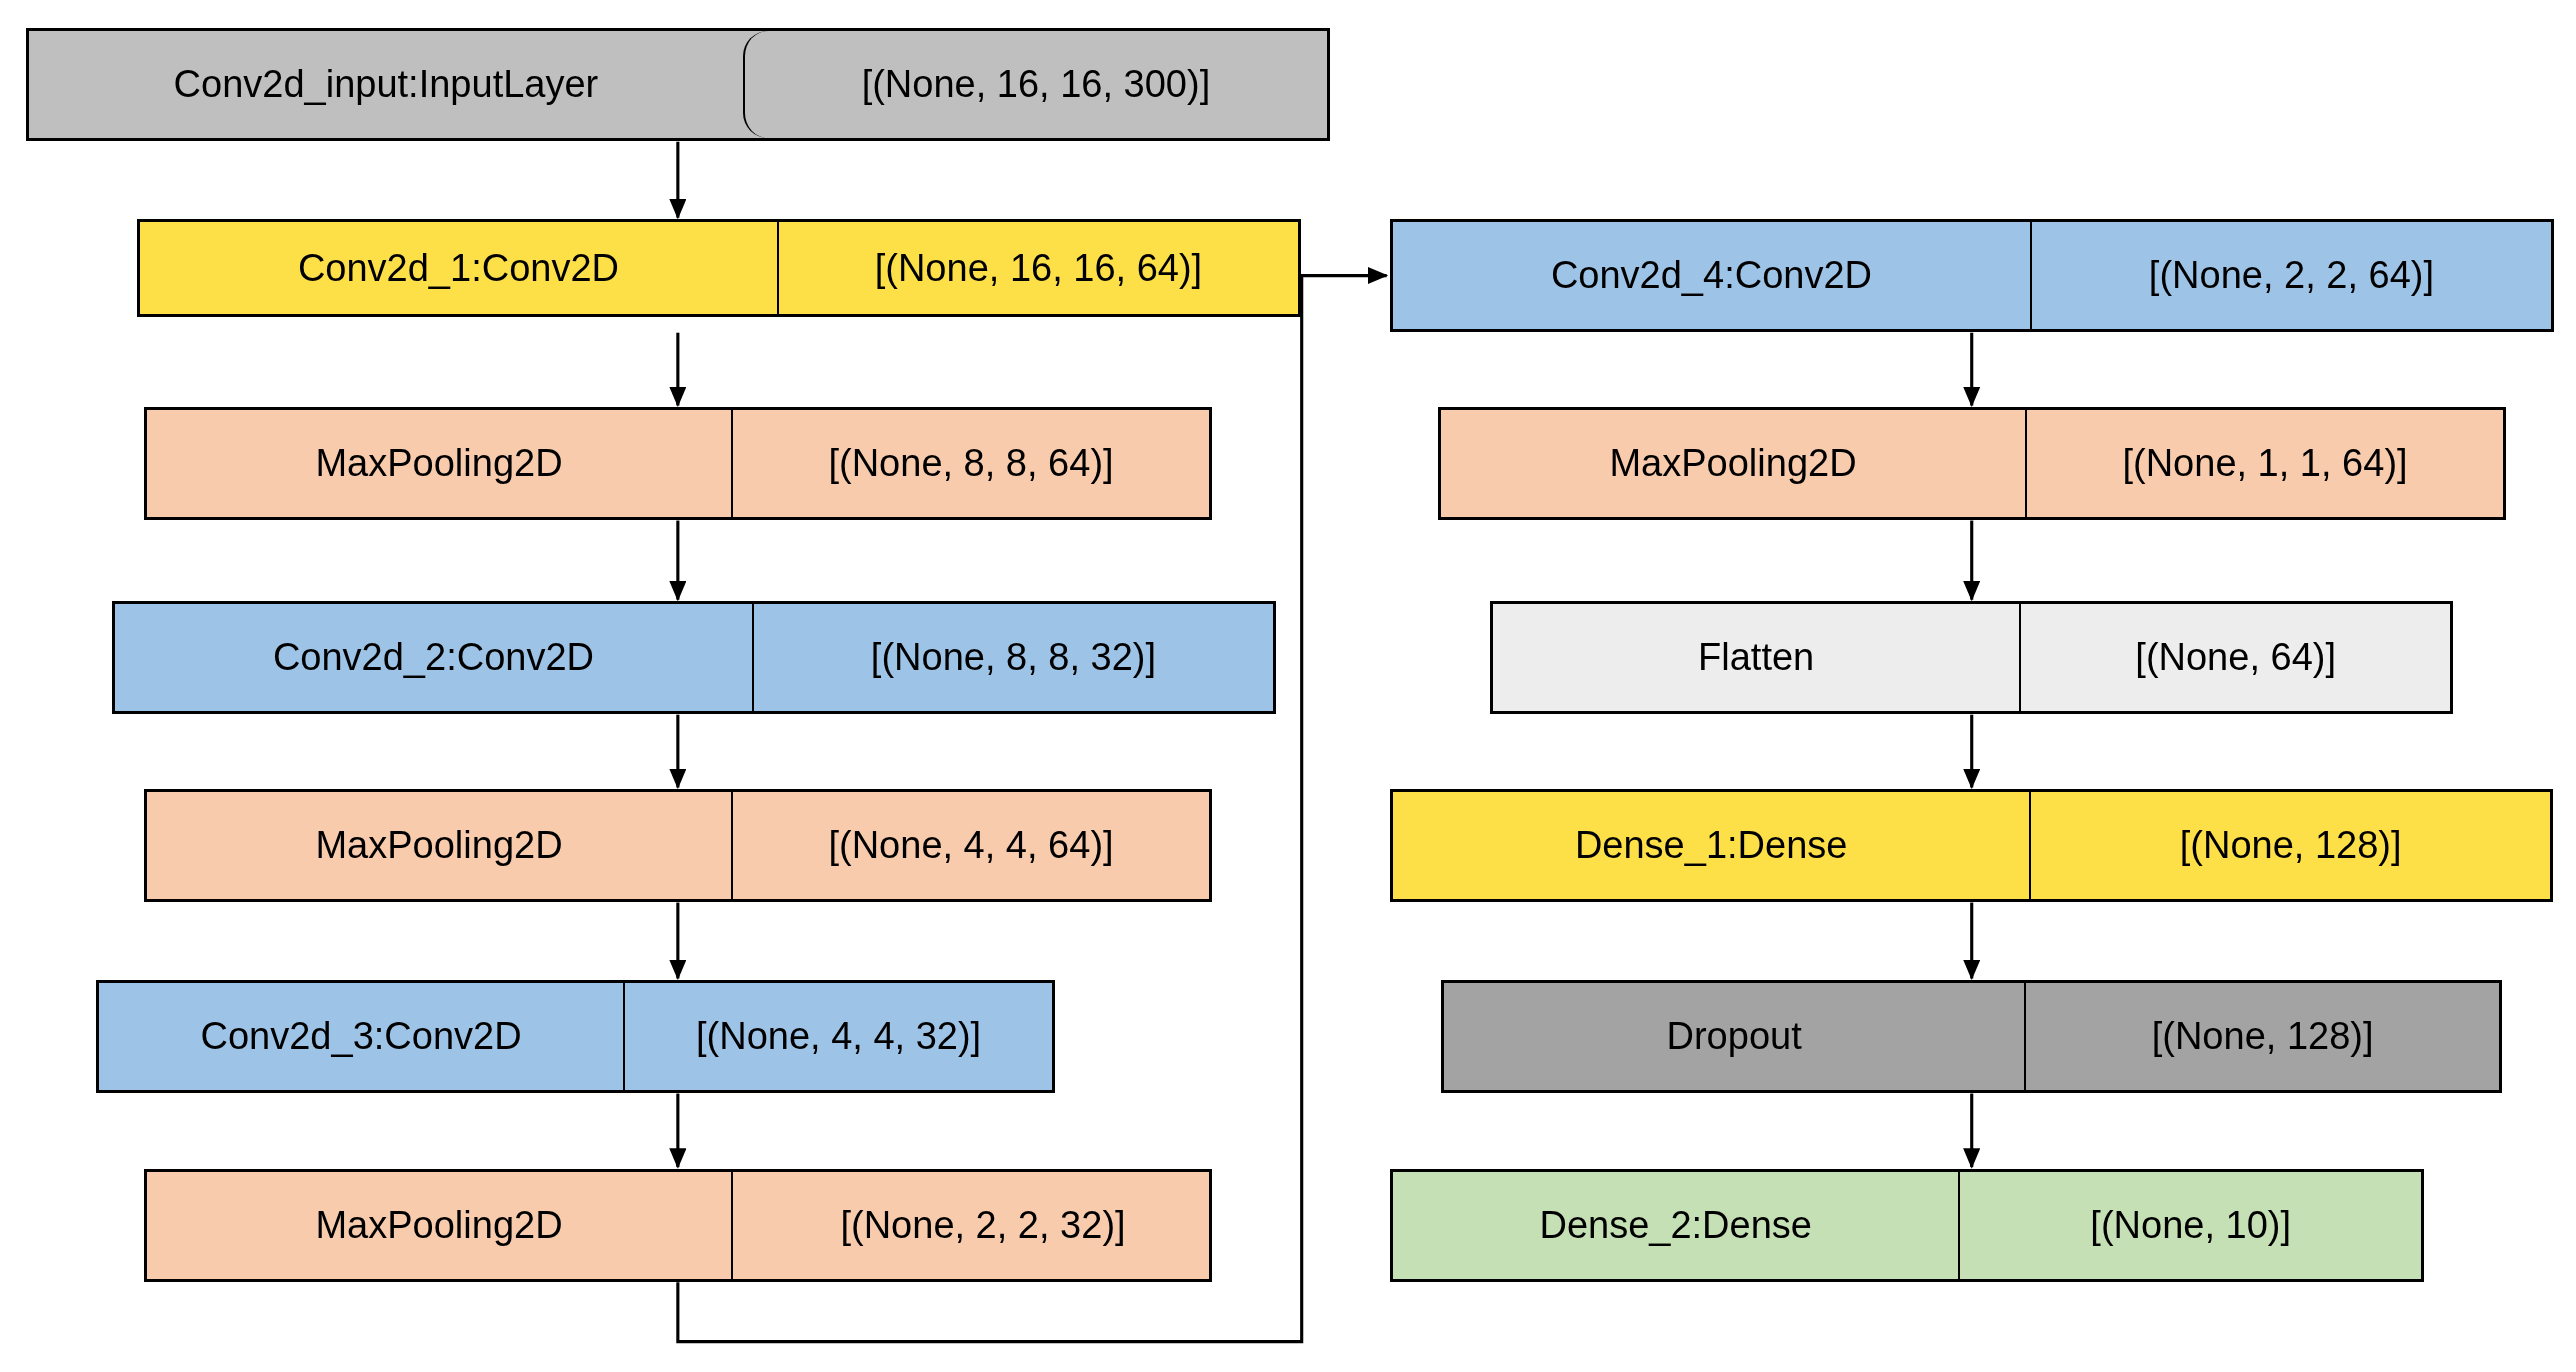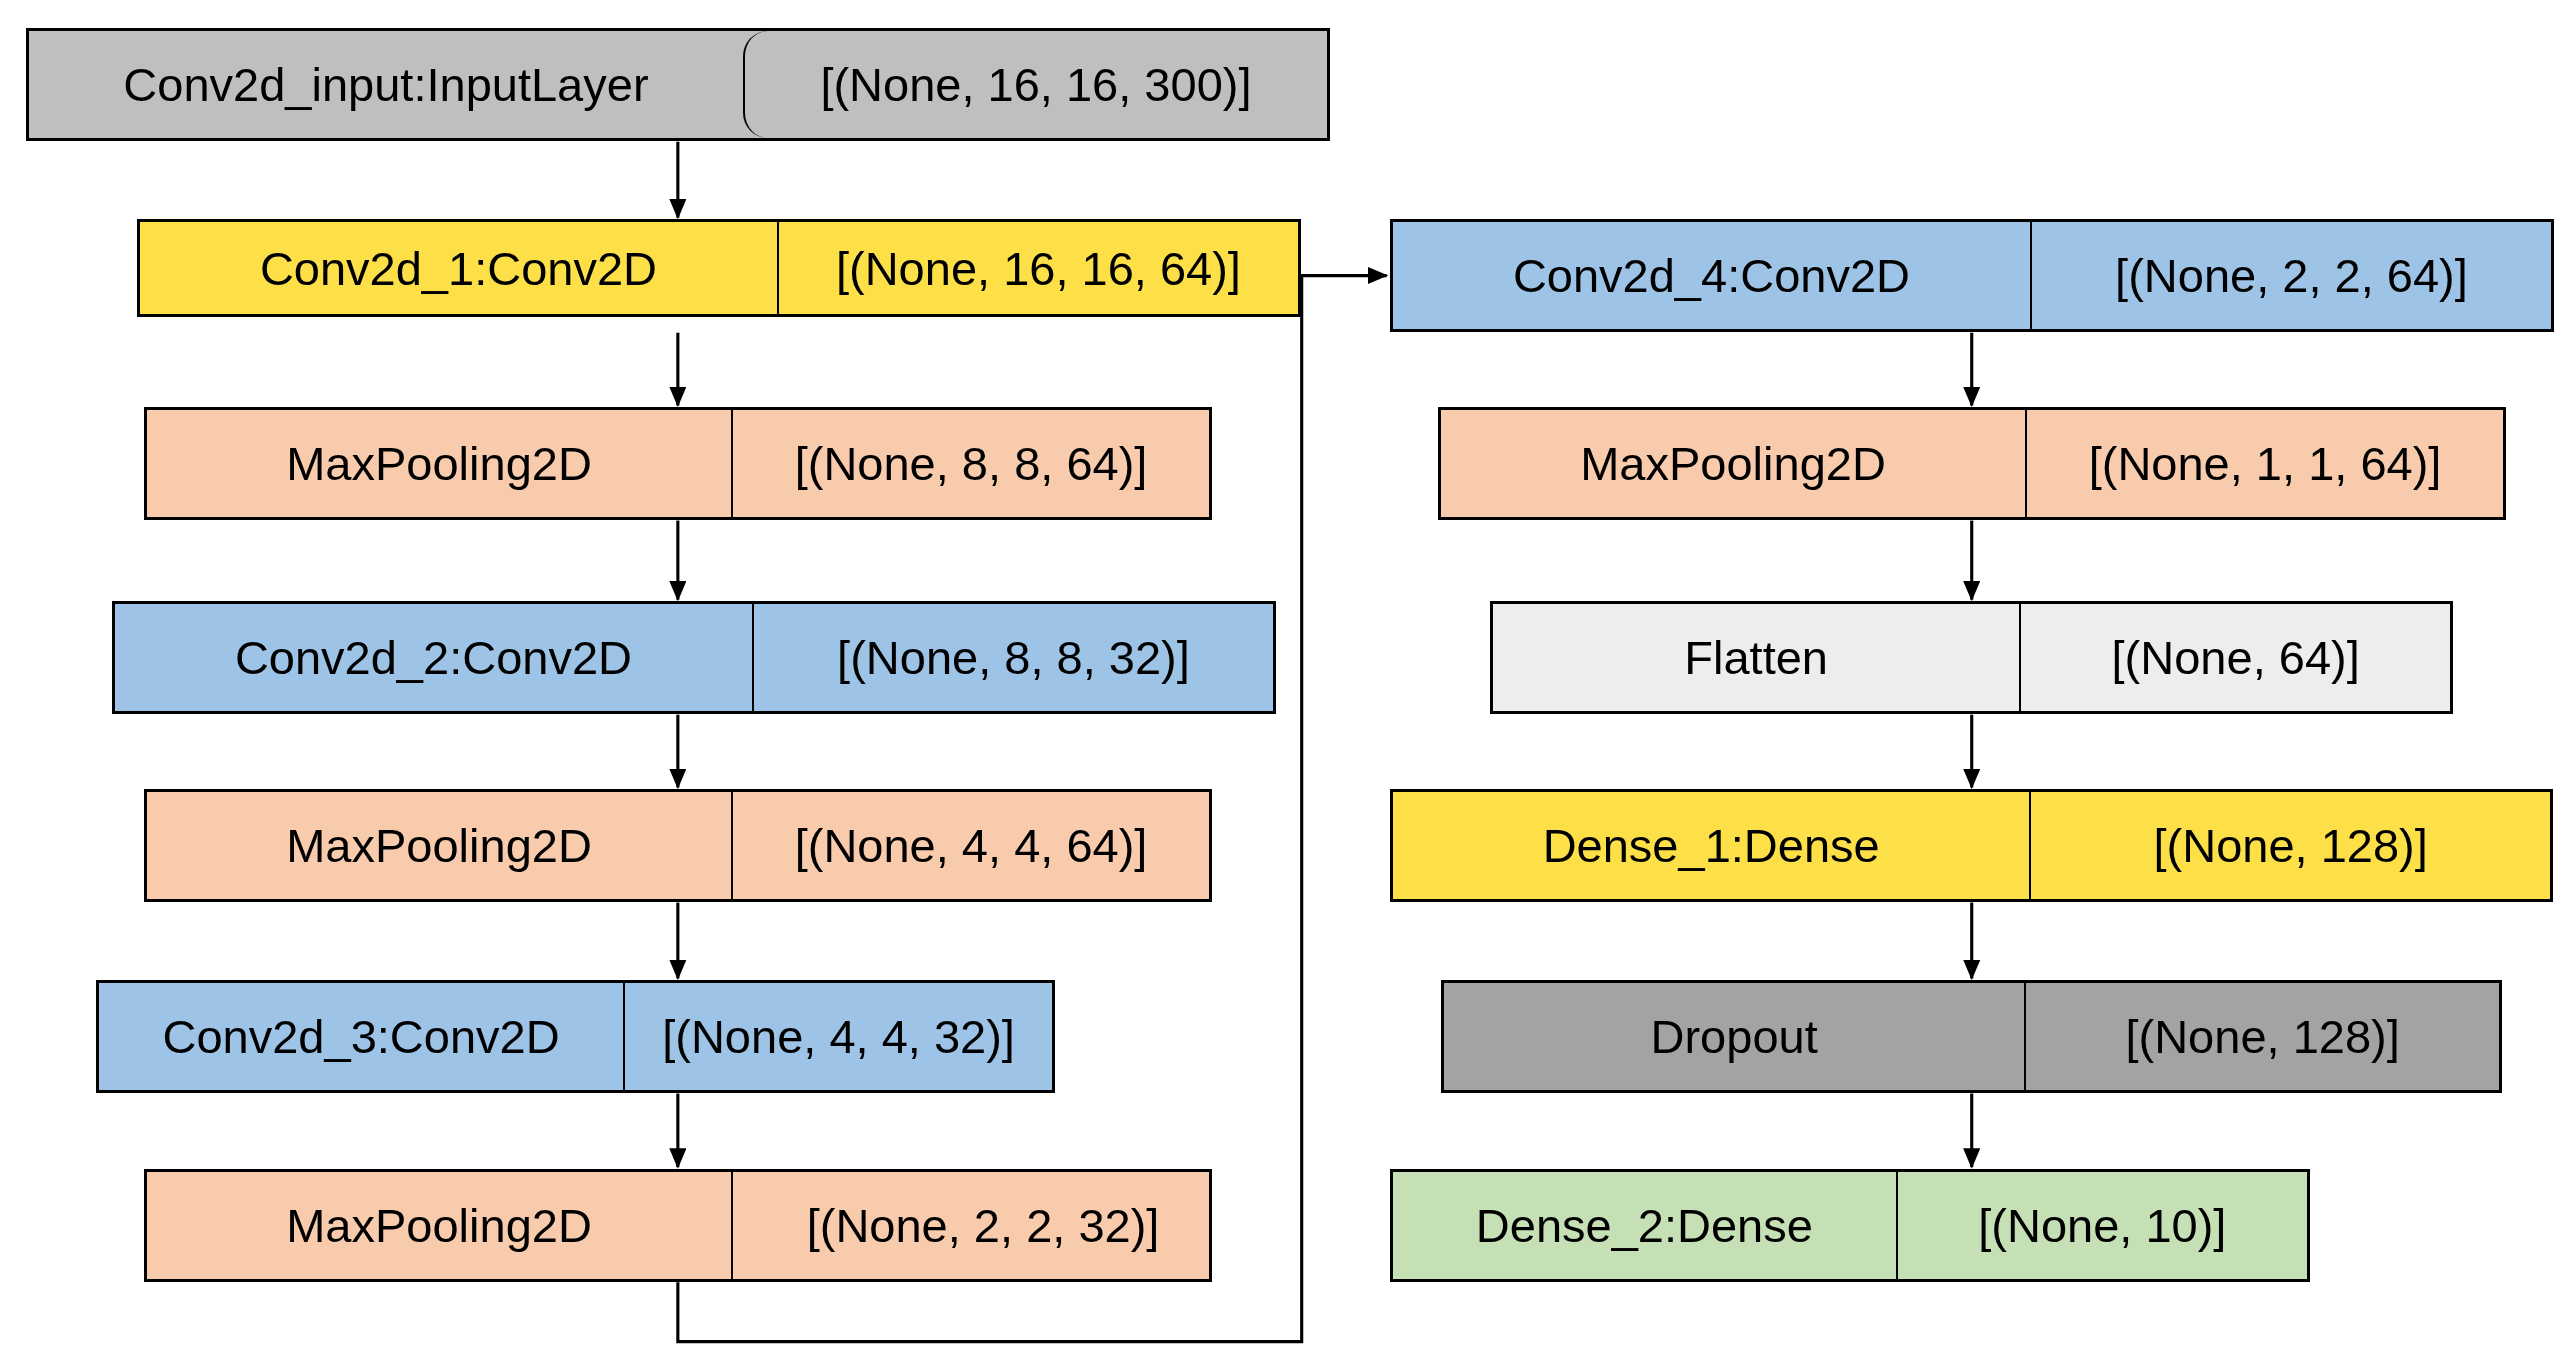--- a/index.html
+++ b/index.html
@@ -28,21 +28,21 @@
     width: 2576px;
     height: 1373px;
     pointer-events: none;
   }
   .node {
     position: absolute;
     box-sizing: border-box;
     border: 3.1px solid #000;
     display: flex;
     align-items: stretch;
-    font-size: 47px;
+    font-size: 38px;
     color: #000;
   }
   .cell {
     display: flex;
     align-items: center;
     justify-content: center;
     box-sizing: border-box;
     white-space: nowrap;
     overflow: hidden;
   }
@@ -161,21 +161,21 @@
       </div>
     </div>
     <div class="node" style="left: 1441px; top: 980px; width: 1061px; height: 113px; background: #a3a3a3; border-color: rgb(0, 0, 0);">
       <div class="cell label-cell">
         <span>Dropout</span>
       </div>
       <div class="cell shape-cell" style="border-left-color: rgb(0, 0, 0);">
         <span>[(None, 128)]</span>
       </div>
     </div>
-    <div class="node" style="left: 1390px; top: 1169px; width: 920px; height: 113px; background: rgb(197, 224, 180); border-color: rgb(0, 0, 0);">
+    <div class="node" style="left: 1390px; top: 1169px; width: 1034px; height: 113px; background: rgb(197, 224, 180); border-color: rgb(0, 0, 0);">
       <div class="cell label-cell">
         <span>Dense_2:Dense</span>
       </div>
       <div class="cell shape-cell" style="border-left-color: rgb(0, 0, 0);">
         <span>[(None, 10)]</span>
       </div>
     </div>
   </div>
 
 

